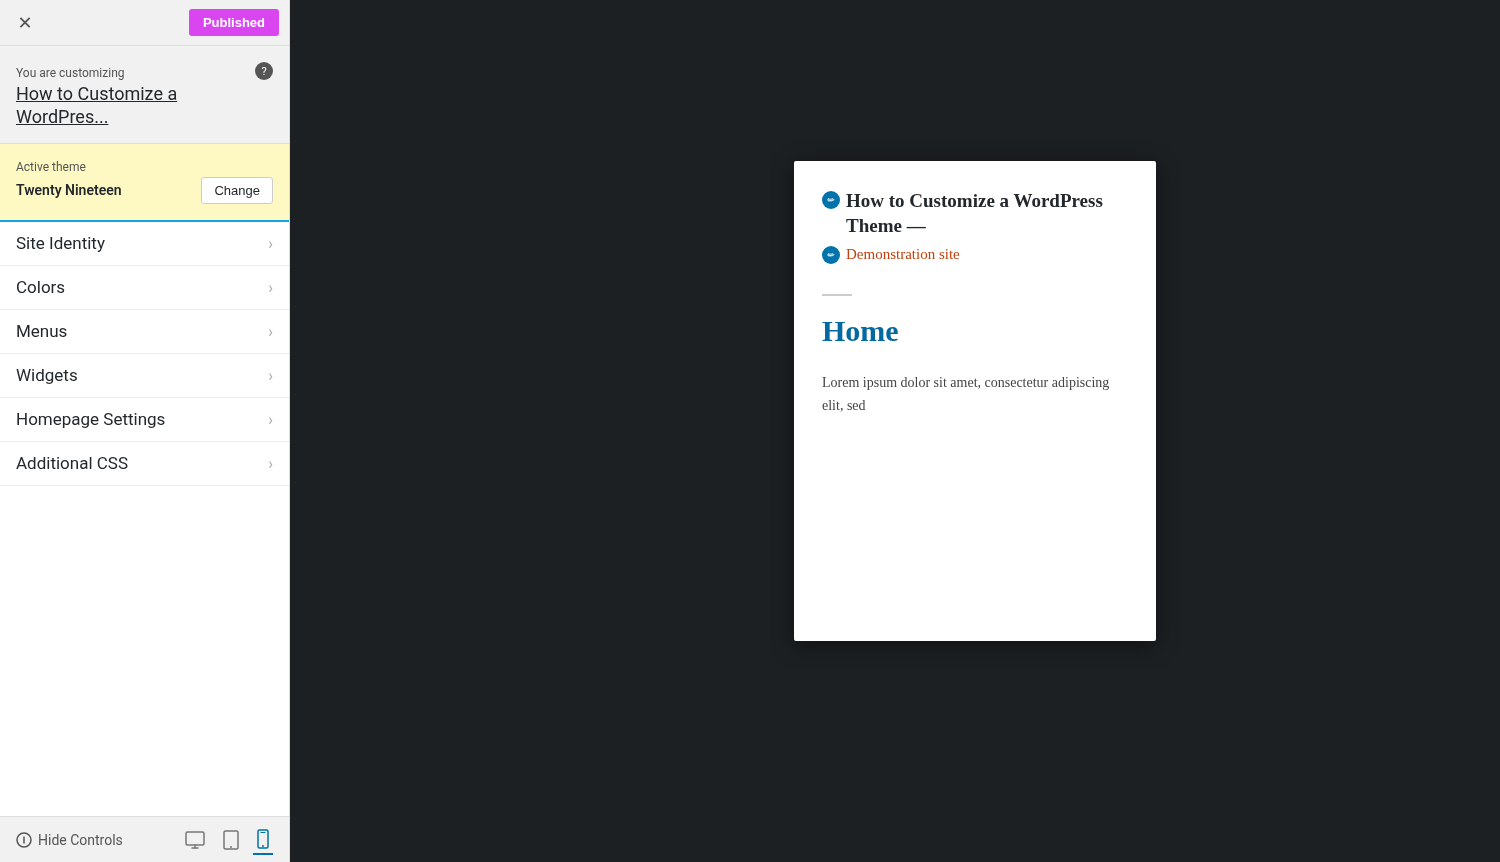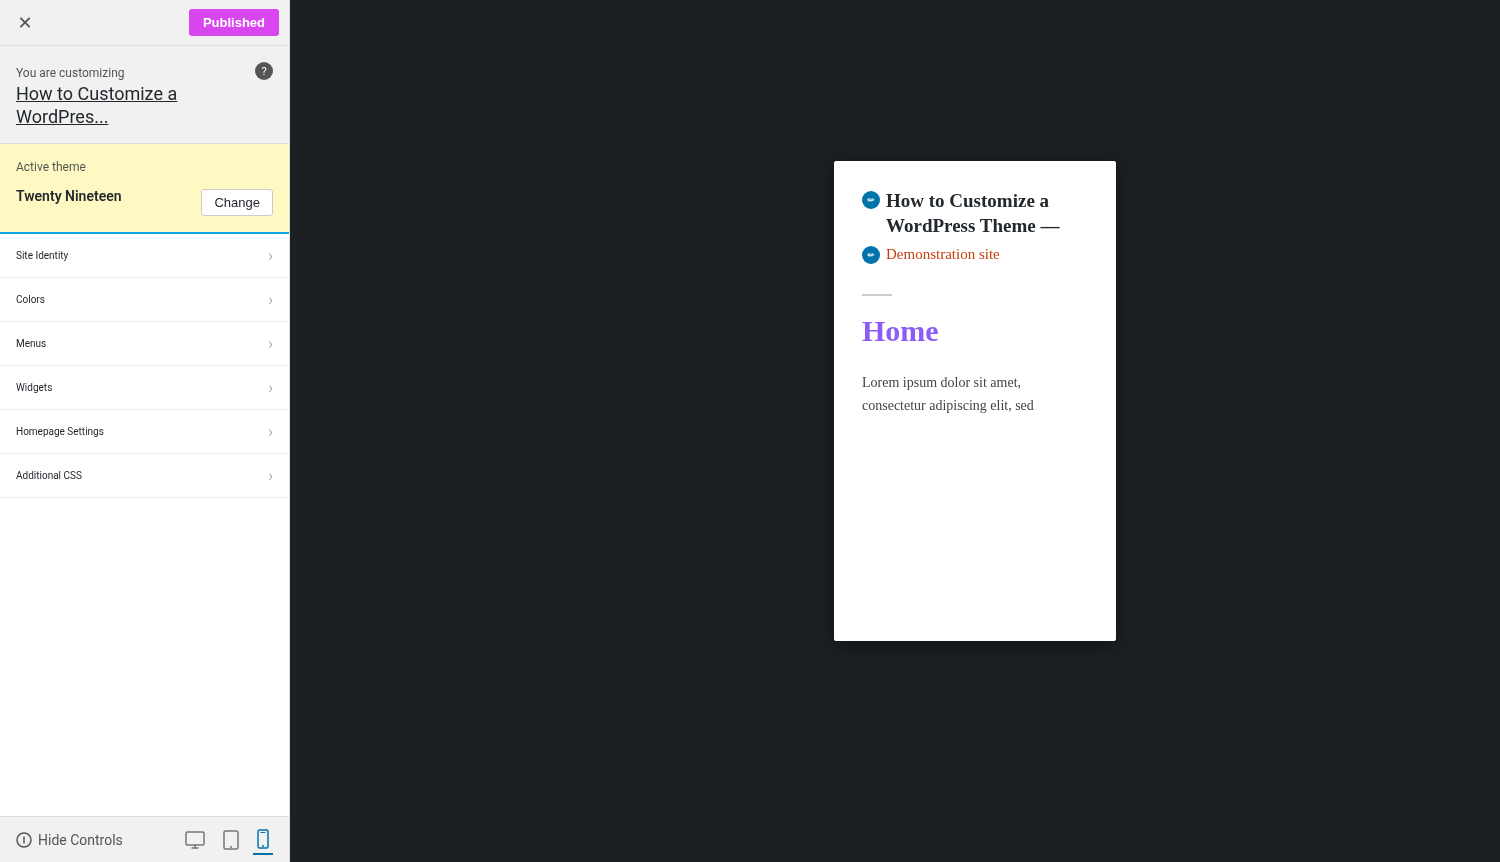--- a/index.html
+++ b/index.html
@@ -129,42 +129,41 @@
     }
 
     .change-btn {
       background: #fff;
       border: 1px solid #ccc;
       padding: 5px 12px;
       font-size: 13px;
       cursor: pointer;
       border-radius: 3px;
       color: #23282d;
-      margin-top: 12px;
     }
 
     
     .menu-list {
       flex: 1;
       background: #fff;
     }
 
     .menu-item {
       display: flex;
       align-items: center;
       justify-content: space-between;
       padding: 0 16px;
       height: 44px;
       border-bottom: 1px solid #eee;
       cursor: pointer;
       background: #fff;
     }
 
     .menu-item-label {
-      font-size: 10px;
+      font-size: 17px;
       color: #23282d;
     }
 
     .chevron-icon {
       color: #aaa;
       font-size: 16px;
     }
 
     
     .bottom-bar {
@@ -220,21 +219,21 @@
       display: flex;
       align-items: center;
       justify-content: center;
       overflow: hidden;
       position: relative;
     }
 
     
     .preview-card {
       background: #fff;
-      width: 282px;
+      width: 362px;
       min-height: 480px;
       border-radius: 2px;
       box-shadow: 0 4px 20px rgba(0,0,0,0.5);
       padding: 28px 28px 30px;
       position: relative;
       transform: translateX(80px) translateY(-30px);
     }
 
     .preview-site-header {
       margin-bottom: 30px;
@@ -289,21 +288,21 @@
     .preview-divider {
       width: 30px;
       height: 2px;
       background: #ccc;
       margin: 18px 0;
     }
 
     .preview-page-title {
       font-size: 30px;
       font-weight: 900;
-      color: #8b5cf6;
+      color: #0369a1;
       font-family: Georgia, serif;
       margin-bottom: 24px;
     }
 
     .preview-welcome {
       font-size: 14px;
       color: #444;
       font-family: Georgia, serif;
       margin-bottom: 20px;
       line-height: 1.6;

